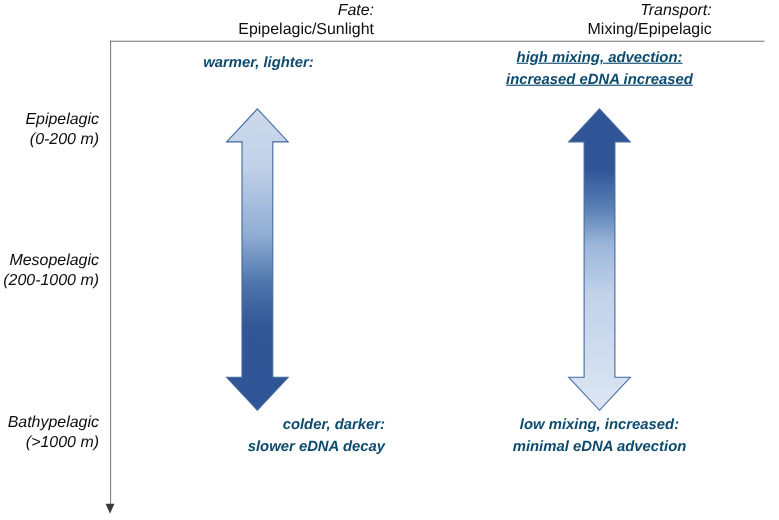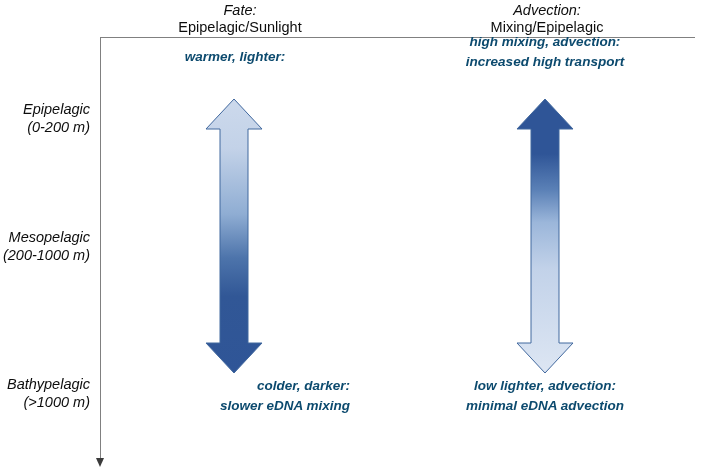--- a/index.html
+++ b/index.html
@@ -13,21 +13,21 @@
     height: 473px;
     background: #ffffff;
     font-family: "Liberation Sans", sans-serif;
     color: #0d0d0d;
     overflow: hidden;
   }
 
   
   .col-header {
     position: absolute;
-    text-align: center;
+    text-align: right;
     line-height: 1.18;
     font-size: 14.5px;
     color: #0d0d0d;
   }
   .col-header .kicker {
     display: block;
     font-style: italic;
     font-weight: 400;
   }
   .col-header .subtitle {
@@ -90,21 +90,21 @@
     font-weight: bold;
     font-style: italic;
     font-size: 13.5px;
     line-height: 1.45;
     color: #0c4a6e;
     width: 230px;
   }
   .caption span { display: block; }
   #caption-fate-top      { left: 120px; top: 47px;  }
   #caption-fate-bottom   { left: 120px; top: 376px; text-align: right; }
-  #caption-transport-top { left: 430px; top: 32px;  }
+  #caption-transport-top { left: 430px; top: 42px; text-decoration: underline;  }
   #caption-transport-bot { left: 430px; top: 376px; }
 
   
   .arrow-svg {
     position: absolute;
     top: 98px;
     width: 72px;
     height: 276px;
   }
   #arrow-fate      { left: 198px; }
@@ -114,21 +114,21 @@
 <body>
 
 <div id="page">
 
   <div class="col-header" id="header-fate">
     <span class="kicker">Fate:</span>
     <span class="subtitle">Epipelagic/Sunlight</span>
   </div>
 
   <div class="col-header" id="header-transport">
-    <span class="kicker">Advection:</span>
+    <span class="kicker">Transport:</span>
     <span class="subtitle">Mixing/Epipelagic</span>
   </div>
 
   <div id="axis-top-rule"></div>
   <div id="depth-axis-line"></div>
   <div id="depth-axis-arrowhead"></div>
 
   <div class="zone-label" id="zone-epipelagic">
     <span class="zname">Epipelagic</span>
     <span class="zrange">(0-200 m)</span>
@@ -143,30 +143,30 @@
     <span class="zname">Bathypelagic</span>
     <span class="zrange">(&gt;1000 m)</span>
   </div>
 
   <div class="caption" id="caption-fate-top">
     <span>warmer, lighter:</span>
   </div>
 
   <div class="caption" id="caption-fate-bottom">
     <span>colder, darker:</span>
-    <span>slower eDNA mixing</span>
+    <span>slower eDNA decay</span>
   </div>
 
   <div class="caption" id="caption-transport-top">
     <span>high mixing, advection:</span>
-    <span>increased high transport</span>
+    <span>increased eDNA increased</span>
   </div>
 
   <div class="caption" id="caption-transport-bot">
-    <span>low lighter, advection:</span>
+    <span>low mixing, increased:</span>
     <span>minimal eDNA advection</span>
   </div>
 
   <svg class="arrow-svg" id="arrow-fate" viewBox="0 0 72 276" preserveAspectRatio="none">
     <defs>
       <linearGradient id="grad-fate" x1="0" y1="0" x2="0" y2="1">
         <stop offset="0%" stop-color="#ccd9ec"></stop>
         <stop offset="18%" stop-color="#c3d2e8"></stop>
         <stop offset="42%" stop-color="#8fadd3"></stop>
         <stop offset="58%" stop-color="#4d74ab"></stop>

